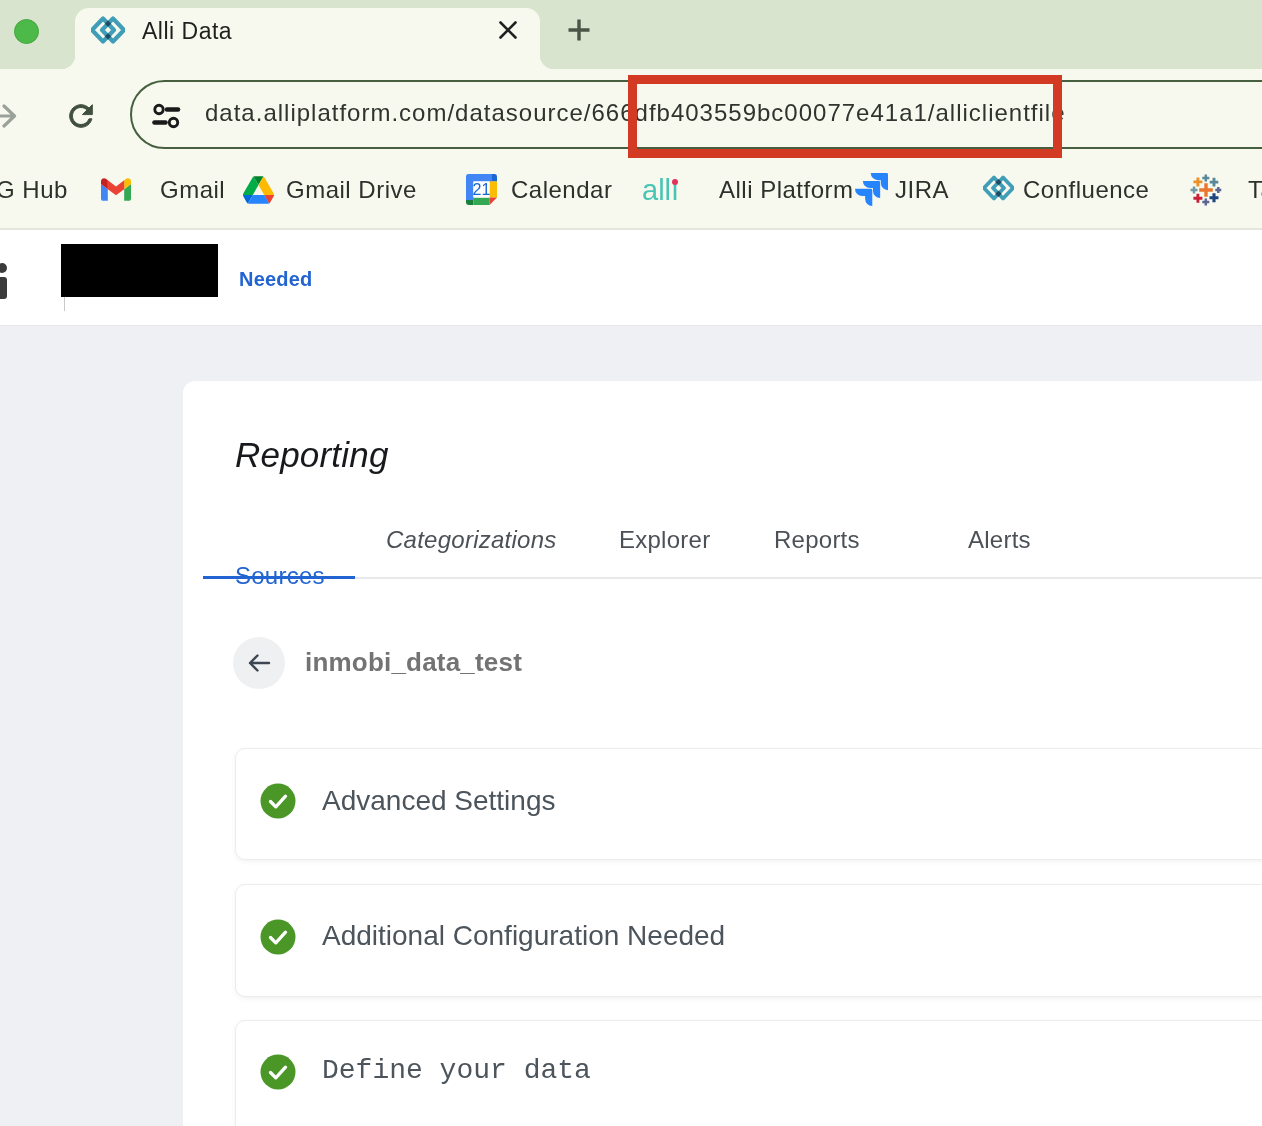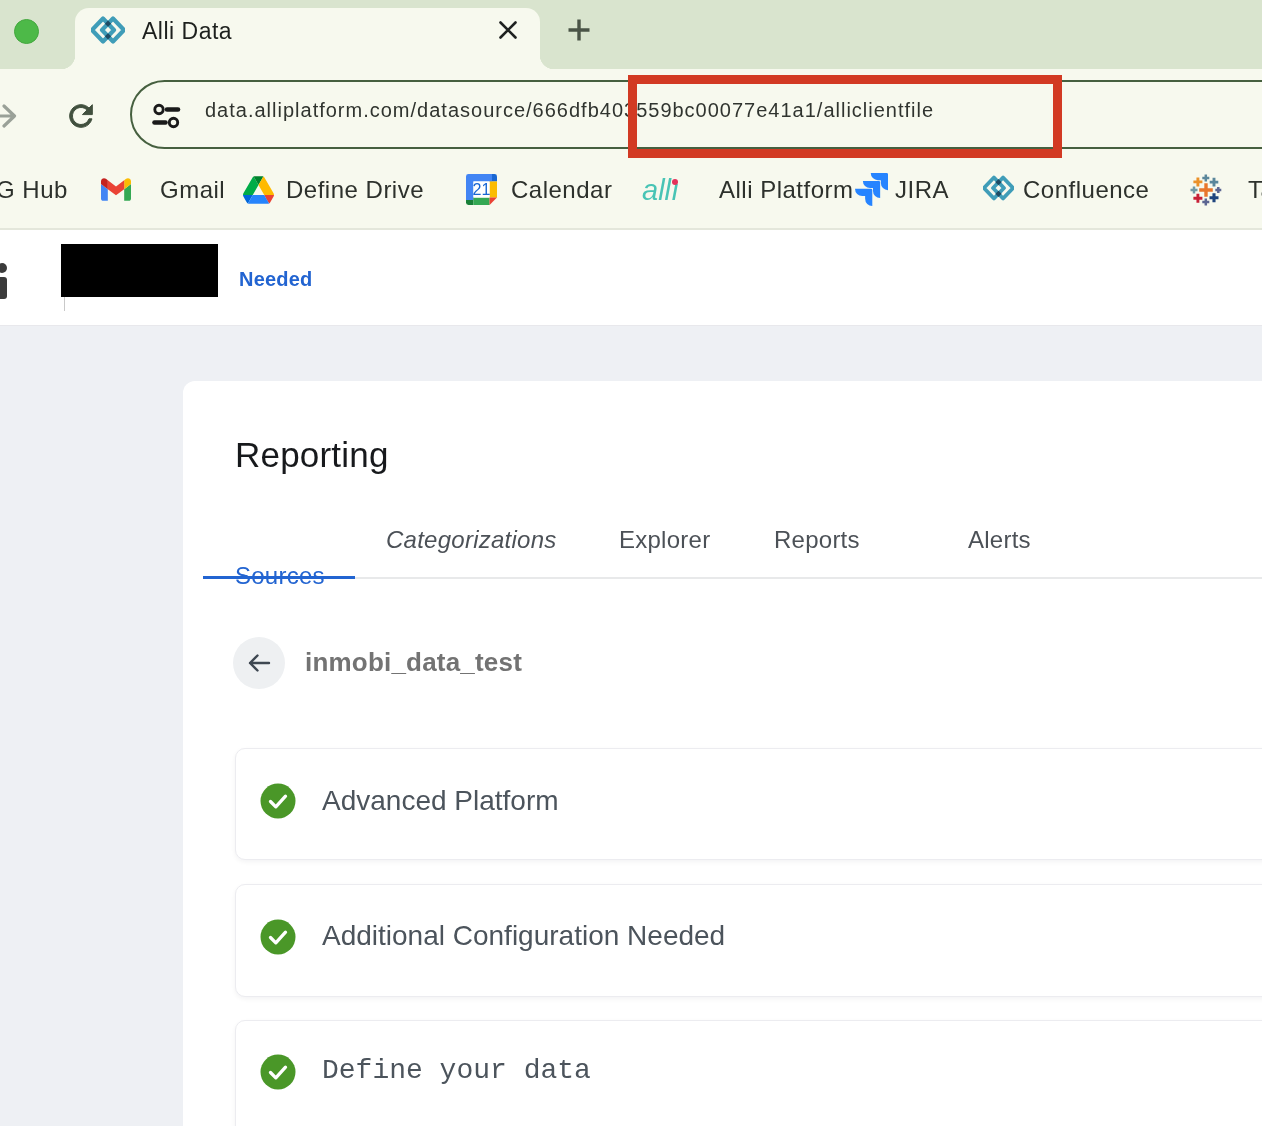--- a/index.html
+++ b/index.html
@@ -15,37 +15,37 @@
     border-radius:14px 14px 0 0; }
   #tab::before, #tab::after { content:""; position:absolute; bottom:0; width:14px; height:14px; }
   #tab::before { left:-14px; background:radial-gradient(circle at 0 0, transparent 14px, #f7f9ee 14.5px); }
   #tab::after  { right:-14px; background:radial-gradient(circle at 14px 0, transparent 14px, #f7f9ee 14.5px); }
   #tabtitle { left:142px; top:18px; font-size:23px; letter-spacing:0.5px; color:#1d201d; }
   #toolbar { left:0; top:69px; width:1262px; height:91px; background:#f7f9ee; }
   #bookmarks { left:0; top:160px; width:1262px; height:69px; background:#f7f9ee; }
   #bmline { left:0; top:228px; width:1262px; height:2px; background:#e4e7db; }
   #omnibox { left:130px; top:80px; width:1200px; height:69px; border:2.5px solid #46603f;
     border-radius:34.5px; background:#f7f9ee; }
-  #url { left:205px; top:99px; font-size:20px; letter-spacing:1.0px; color:#30342f; white-space:nowrap; }
+  #url { left:205px; top:99px; font-size:24px; letter-spacing:1.0px; color:#30342f; white-space:nowrap; }
   #redbox { left:627.5px; top:75px; width:434px; height:82.5px; border:9.8px solid #d23a23; }
 
   .bmtext { font-size:24px; letter-spacing:0.5px; color:#2d312c; top:176px; line-height:28px; white-space:nowrap; }
 
   
   #pageheader { left:0; top:230px; width:1262px; height:96px; background:#ffffff;
     border-bottom:1px solid #e8e8ec; }
   #blackbox { left:61px; top:244px; width:157px; height:53px; background:#000; }
   #cursorline { left:64px; top:297px; width:1px; height:14px; background:#c9c9c9; }
   #changelink { left:239px; top:268px; font-size:20px; font-weight:600; color:#2264d1; letter-spacing:0.2px; }
   #ilogo-stem { left:-3px; top:277px; width:9.5px; height:22px; background:#3b3b3b; border-radius:3px; }
   #ilogo-dot { left:-3px; top:263px; width:10px; height:10px; background:#3b3b3b; border-radius:50%; }
 
   
   #maincard { left:183px; top:381px; width:1120px; height:800px; background:#fff; border-radius:12px 0 0 0; }
-  #reporting { left:235px; top:435px; font-size:35px; color:#17191c; letter-spacing:0.2px; }
+  #reporting { left:235px; top:435px; font-size:35px; color:#17191c; letter-spacing:0.2px;font-style:italic; }
   .ptab { top:527px; font-size:24px; color:#4c5157; letter-spacing:0.25px; line-height:26px; }
   .ptab.active { color:#2264d1; }
   #tabsline { left:203px; top:577px; width:1059px; height:1.5px; background:#e8e9ea; }
   #srcunderline { left:203px; top:575.5px; width:152px; height:3.5px; background:#2264d1; }
 
   #backcircle { left:233px; top:637px; width:52px; height:52px; border-radius:50%; background:#eef0f2; }
   #srcname { left:305px; top:648px; font-size:26px; font-weight:600; color:#737373; letter-spacing:0.2px; line-height:28px; }
 
   .stepcard { left:235px; width:1065px; background:#fff; border:1.5px solid #ececf0;
     border-radius:10px; box-shadow:0 2px 5px rgba(16,24,40,0.05); }
@@ -112,35 +112,35 @@
 <div class="abs bmtext" style="left:160px;">Gmail</div>
 
 <svg class="abs" style="left:243px; top:176px;" width="31" height="28" viewBox="0 0 87.3 78">
   <path fill="#0066da" d="M6.6 66.85l3.85 6.65c.8 1.4 1.95 2.5 3.3 3.3L27.5 53H0c0 1.55.4 3.1 1.2 4.5z"></path>
   <path fill="#00ac47" d="M43.65 25L29.9 1.2c-1.35.8-2.5 1.9-3.3 3.3l-25.4 44A9.06 9.06 0 000 53h27.5z"></path>
   <path fill="#ea4335" d="M73.55 76.8c1.35-.8 2.5-1.9 3.3-3.3l1.6-2.75L86.1 57.5c.8-1.4 1.2-2.95 1.2-4.5H59.798l5.852 11.5z"></path>
   <path fill="#00832d" d="M43.65 25L57.4 1.2C56.05.4 54.5 0 52.9 0H34.4c-1.6 0-3.15.45-4.5 1.2z"></path>
   <path fill="#2684fc" d="M59.8 53H27.5L13.75 76.8c1.35.8 2.9 1.2 4.5 1.2h50.8c1.6 0 3.15-.45 4.5-1.2z"></path>
   <path fill="#ffba00" d="M73.4 26.5l-12.7-22c-.8-1.4-1.95-2.5-3.3-3.3L43.65 25l16.15 28h27.45c0-1.55-.4-3.1-1.2-4.5z"></path>
 </svg>
-<div class="abs bmtext" style="left:286px;">Define Drive</div>
+<div class="abs bmtext" style="left:286px;">Gmail Drive</div>
 
 <svg class="abs" style="left:466px; top:174px;" width="31" height="31" viewBox="0 0 200 200">
   <path fill="#188038" d="M0 152 v32 a16 16 0 0 0 16 16 h32 v-48 z"></path>
   <path fill="#1967d2" d="M152 0 h32 a16 16 0 0 1 16 16 v32 h-48 z"></path>
   <path fill="#4285f4" d="M0 16 A16 16 0 0 1 16 0 H168 V48 H48 V168 H0 Z"></path>
   <path fill="#fbbc04" d="M152 48 h48 v104 h-48 z"></path>
   <path fill="#34a853" d="M48 152 h104 v48 h-104 z"></path>
   <path fill="#ea4335" d="M152 152 h48 l-48 48 z"></path>
   <rect x="48" y="48" width="104" height="104" fill="#fff"></rect>
   <text x="100" y="138" font-family="Liberation Sans, sans-serif" font-size="104" font-weight="500" fill="#1967d2" text-anchor="middle">21</text>
 </svg>
 <div class="abs bmtext" style="left:511px;">Calendar</div>
 
-<div class="abs" style="left:642px; top:176px; font-size:29px; font-weight:500; color:#48c4b5; letter-spacing:0px; line-height:29px;font-style:italic;">allı</div>
+<div class="abs" style="left:642px; top:176px; font-size:29px; font-weight:500; color:#48c4b5; letter-spacing:0px; line-height:29px;">allı</div>
 <div class="abs" style="left:671.5px; top:179px; width:6px; height:6px; border-radius:50%; background:#e4315b;"></div>
 <div class="abs bmtext" style="left:687px;margin-left:32px;">Alli Platform</div>
 
 <svg class="abs" style="left:855px; top:173px;" width="33" height="33" viewBox="0 0 24 24">
   <path fill="#2684ff" d="M11.571 11.513H0a5.218 5.218 0 0 0 5.232 5.215h2.13v2.057A5.215 5.215 0 0 0 12.575 24V12.518a1.005 1.005 0 0 0-1.005-1.005z"></path>
   <path fill="#2684ff" d="M17.294 5.757H5.736a5.215 5.215 0 0 0 5.215 5.214h2.129v2.058a5.218 5.218 0 0 0 5.215 5.214V6.758a1.001 1.001 0 0 0-1.001-1.001z"></path>
   <path fill="#2684ff" d="M23.013 0H11.455a5.215 5.215 0 0 0 5.215 5.215h2.129v2.057A5.215 5.215 0 0 0 24 12.483V1.005A1.001 1.001 0 0 0 23.013 0z"></path>
 </svg>
 <div class="abs bmtext" style="left:895px;">JIRA</div>
 
@@ -191,21 +191,21 @@
 <div class="abs" id="srcname">inmobi_data_test</div>
 
 <div class="abs stepcard" style="top:748px; height:112px;"></div>
 <div class="abs stepcard" style="top:884px; height:113px;"></div>
 <div class="abs stepcard" style="top:1020px; height:140px;"></div>
 
 <svg class="abs check" style="top:783px;" viewBox="0 0 36 36">
   <circle cx="18" cy="18" r="17.5" fill="#4a9728"></circle>
   <path d="M10.5 18.5 L15.8 23.8 L25.5 13.2" fill="none" stroke="#fff" stroke-width="3.3" stroke-linecap="round" stroke-linejoin="round"></path>
 </svg>
-<div class="abs steptitle" style="top:786px;">Advanced Platform</div>
+<div class="abs steptitle" style="top:786px;">Advanced Settings</div>
 
 <svg class="abs check" style="top:919px;" viewBox="0 0 36 36">
   <circle cx="18" cy="18" r="17.5" fill="#4a9728"></circle>
   <path d="M10.5 18.5 L15.8 23.8 L25.5 13.2" fill="none" stroke="#fff" stroke-width="3.3" stroke-linecap="round" stroke-linejoin="round"></path>
 </svg>
 <div class="abs steptitle" style="top:921px;">Additional Configuration Needed</div>
 
 <svg class="abs check" style="top:1054px;" viewBox="0 0 36 36">
   <circle cx="18" cy="18" r="17.5" fill="#4a9728"></circle>
   <path d="M10.5 18.5 L15.8 23.8 L25.5 13.2" fill="none" stroke="#fff" stroke-width="3.3" stroke-linecap="round" stroke-linejoin="round"></path>

